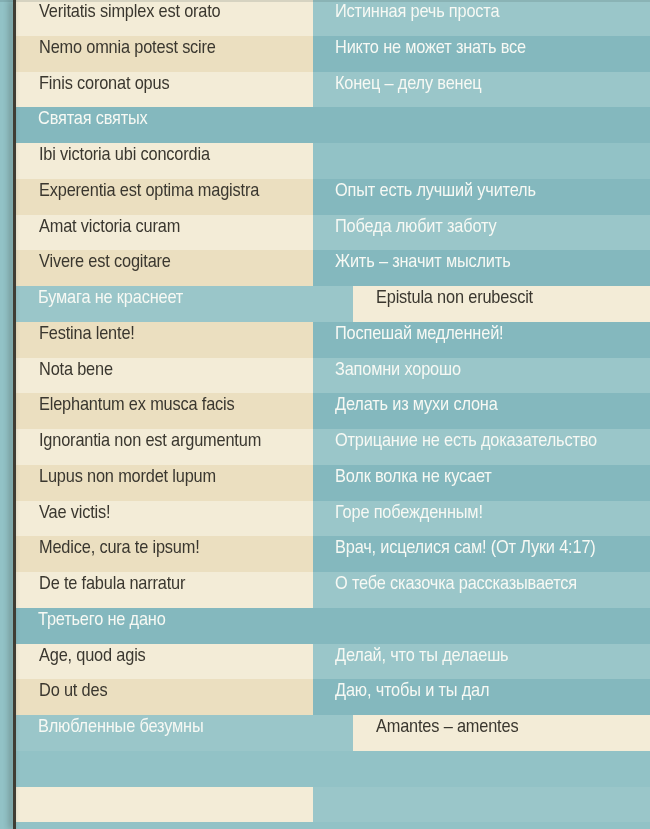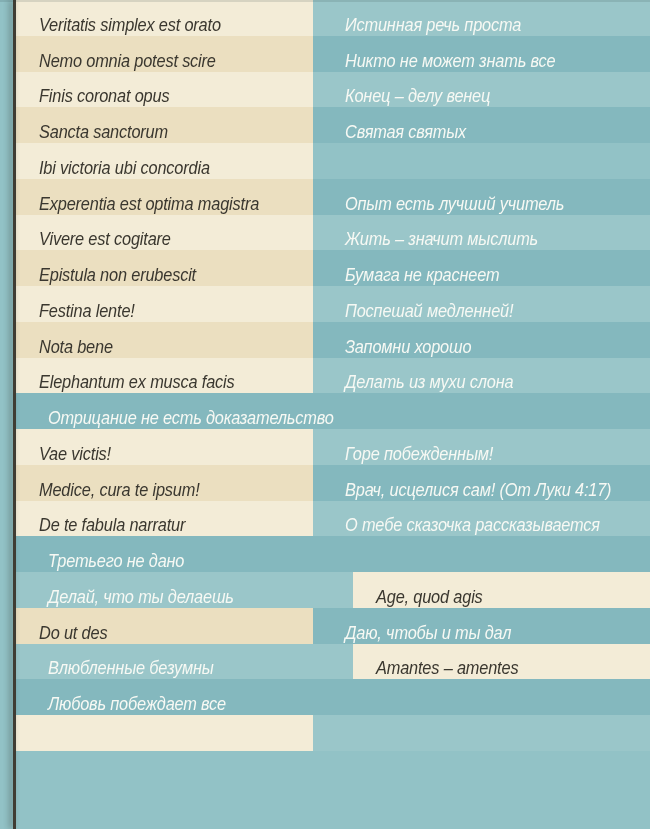--- a/index.html
+++ b/index.html
@@ -13,27 +13,26 @@
   }
   .rows {
     position: absolute;
     left: 16px; top: 0; right: 0;
     height: 100%;
     overflow: hidden;
   }
   .row { display: flex; height: 35.75px; }
   .cell {
     display: flex;
-    align-items: flex-end;
+    align-items: flex-start;
     box-sizing: border-box;
     overflow: hidden;
-    font-style: italic;
   }
   .cell.latin  { width: 297px; padding-left: 23px; }
-  .cell.russian { flex: 1; padding-left: 32px; }
+  .cell.russian { flex: 1; padding-left: 22px; }
   .row:nth-child(odd)  .latin   { background: var(--beige-light, #f3ecd7); }
   .row:nth-child(even) .latin   { background: var(--beige-dark, #ebdfc0); }
   .row:nth-child(odd)  .russian { background: var(--teal-light, #9ac6c9); }
   .row:nth-child(even) .russian { background: var(--teal-dark, #84b8be); }
   .txt {
     font-size: 19px;
     font-weight: 400;
     letter-spacing: -0.2px;
     white-space: nowrap;
     transform: scaleX(0.86);
@@ -86,60 +85,65 @@
     <div class="cell latin">
       <span class="txt">Finis coronat opus</span>
     </div>
     <div class="cell russian">
       <span class="txt">Конец – делу венец</span>
     </div>
   </div>
 
 
   <div class="row">
-    <div class="cell latin">
-      <span class="txt">Sancta sanctorum</span>
-    </div>
     <div class="cell russian">
       <span class="txt">Святая святых</span>
     </div>
   </div>
 
   <div class="row">
     <div class="cell latin">
       <span class="txt">Ibi victoria ubi concordia</span>
     </div>
   </div>
 
   <div class="row">
     <div class="cell latin">
       <span class="txt">Experentia est optima magistra</span>
     </div>
     <div class="cell russian">
       <span class="txt">Опыт есть лучший учитель</span>
     </div>
   </div>
 
+  <div class="row">
+    <div class="cell latin">
+      <span class="txt">Amat victoria curam</span>
+    </div>
+    <div class="cell russian">
+      <span class="txt">Победа любит заботу</span>
+    </div>
+  </div>
 
   <div class="row">
     <div class="cell latin">
       <span class="txt">Vivere est cogitare</span>
     </div>
     <div class="cell russian">
       <span class="txt">Жить – значит мыслить</span>
     </div>
   </div>
 
   <div class="row">
+    <div class="cell russian">
+      <span class="txt">Бумага не краснеет</span>
+    </div>
     <div class="cell latin">
       <span class="txt">Epistula non erubescit</span>
     </div>
-    <div class="cell russian">
-      <span class="txt">Бумага не краснеет</span>
-    </div>
   </div>
 
   <div class="row">
     <div class="cell latin">
       <span class="txt">Festina lente!</span>
     </div>
     <div class="cell russian">
       <span class="txt">Поспешай медленней!</span>
     </div>
   </div>
@@ -156,25 +160,36 @@
   <div class="row">
     <div class="cell latin">
       <span class="txt">Elephantum ex musca facis</span>
     </div>
     <div class="cell russian">
       <span class="txt">Делать из мухи слона</span>
     </div>
   </div>
 
   <div class="row">
+    <div class="cell latin">
+      <span class="txt">Ignorantia non est argumentum</span>
+    </div>
     <div class="cell russian">
       <span class="txt">Отрицание не есть доказательство</span>
     </div>
   </div>
 
+  <div class="row">
+    <div class="cell latin">
+      <span class="txt">Lupus non mordet lupum</span>
+    </div>
+    <div class="cell russian">
+      <span class="txt">Волк волка не кусает</span>
+    </div>
+  </div>
 
   <div class="row">
     <div class="cell latin">
       <span class="txt">Vae victis!</span>
     </div>
     <div class="cell russian">
       <span class="txt">Горе побежденным!</span>
     </div>
   </div>
 
@@ -196,26 +211,26 @@
     </div>
   </div>
 
   <div class="row">
     <div class="cell russian">
       <span class="txt">Третьего не дано</span>
     </div>
   </div>
 
   <div class="row">
+    <div class="cell latin">
+      <span class="txt">Age, quod agis</span>
+    </div>
     <div class="cell russian">
       <span class="txt">Делай, что ты делаешь</span>
     </div>
-    <div class="cell latin">
-      <span class="txt">Age, quod agis</span>
-    </div>
   </div>
 
   <div class="row">
     <div class="cell latin">
       <span class="txt">Do ut des</span>
     </div>
     <div class="cell russian">
       <span class="txt">Даю, чтобы и ты дал</span>
     </div>
   </div>
@@ -223,23 +238,20 @@
   <div class="row">
     <div class="cell russian">
       <span class="txt">Влюбленные безумны</span>
     </div>
     <div class="cell latin">
       <span class="txt">Amantes – amentes</span>
     </div>
   </div>
 
   <div class="row">
-    <div class="cell russian">
-      <span class="txt">Любовь побеждает все</span>
-    </div>
   </div>
 
   <div class="row">
     <div class="cell latin">
       <span class="txt"></span>
     </div>
     <div class="cell russian">
       <span class="txt"></span>
     </div>
   </div>

